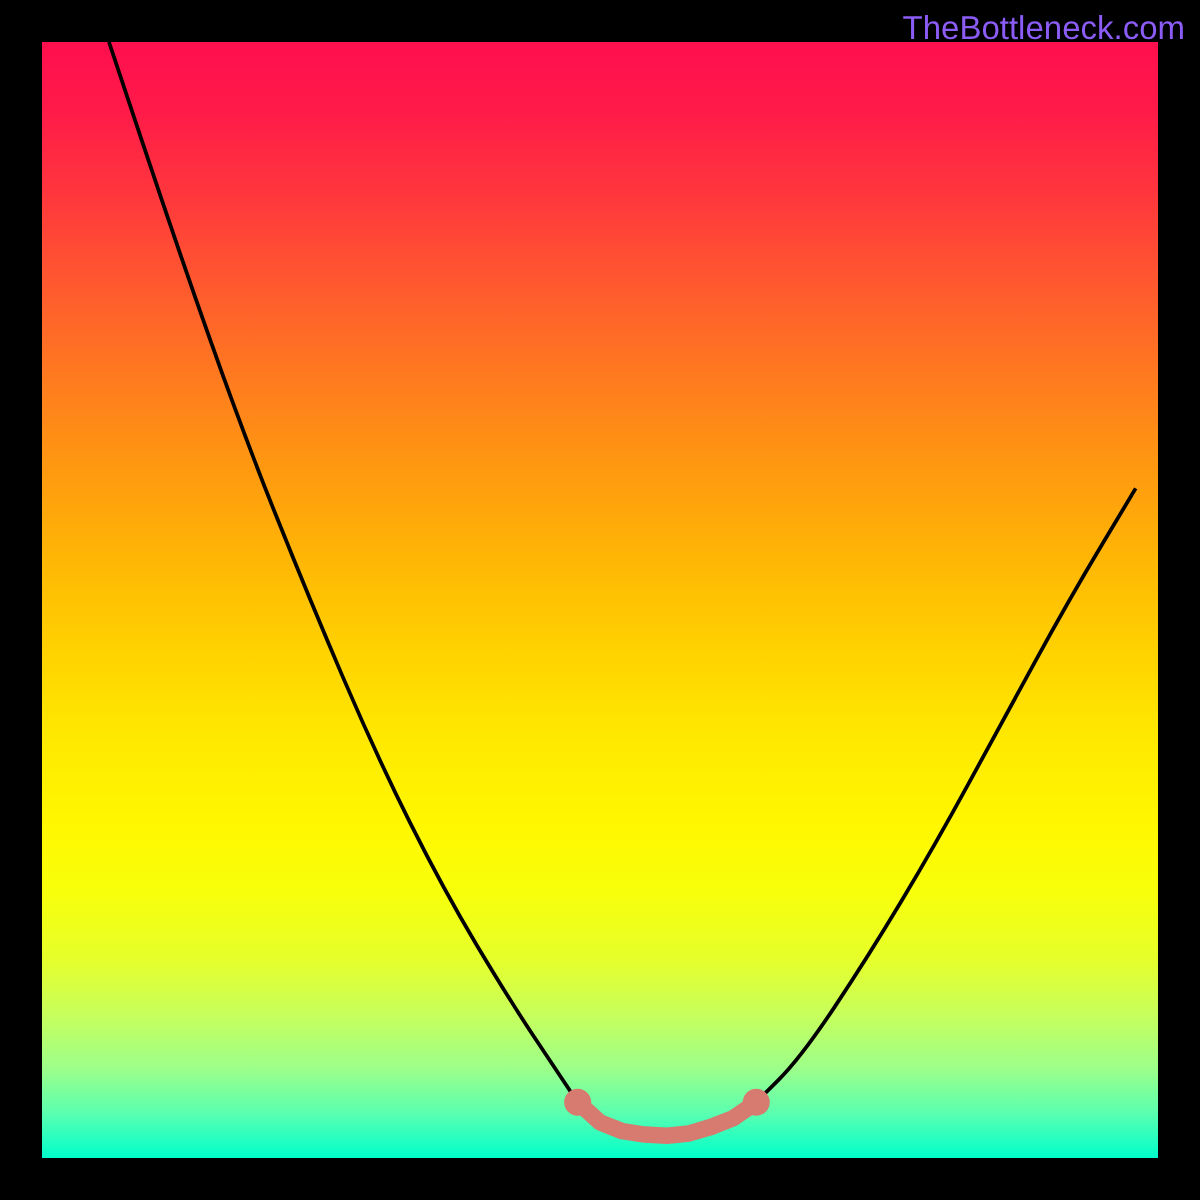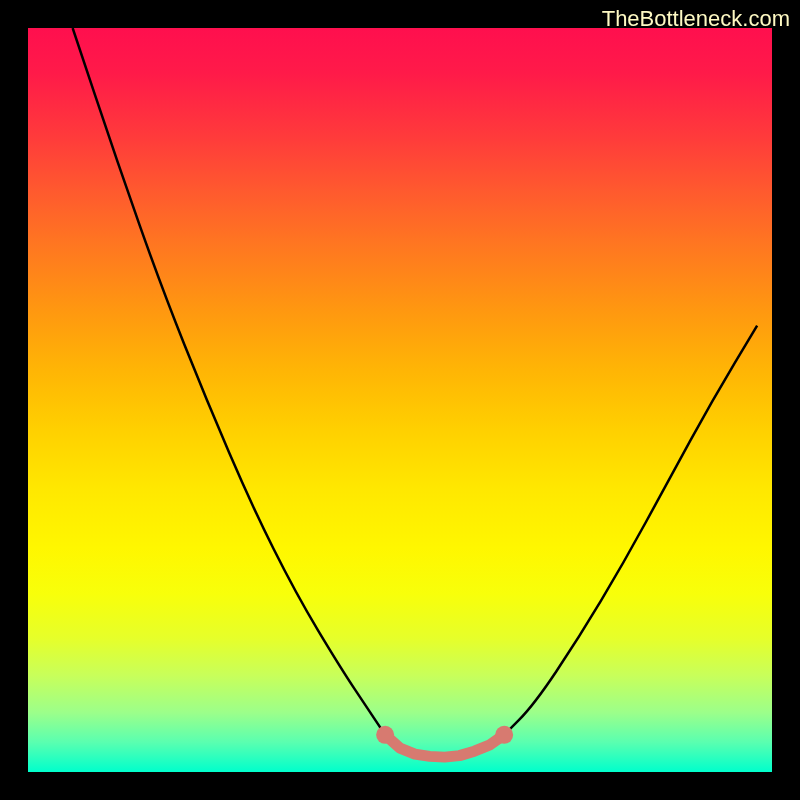--- a/index.html
+++ b/index.html
@@ -8,21 +8,21 @@
     height: 800px;
     background: #000;
     position: relative;
     overflow: hidden;
     font-family: Arial, sans-serif;
   }
   .attribution {
     position: absolute;
     top: 6px;
     right: 10px;
-    color: #fef9c3;
+    color: #8b5cf6;
     font-size: 22px;
     font-weight: 500;
     z-index: 10;
   }
   .plot-area {
     position: absolute;
     left: 28px;
     top: 28px;
     width: 744px;
     height: 744px;

